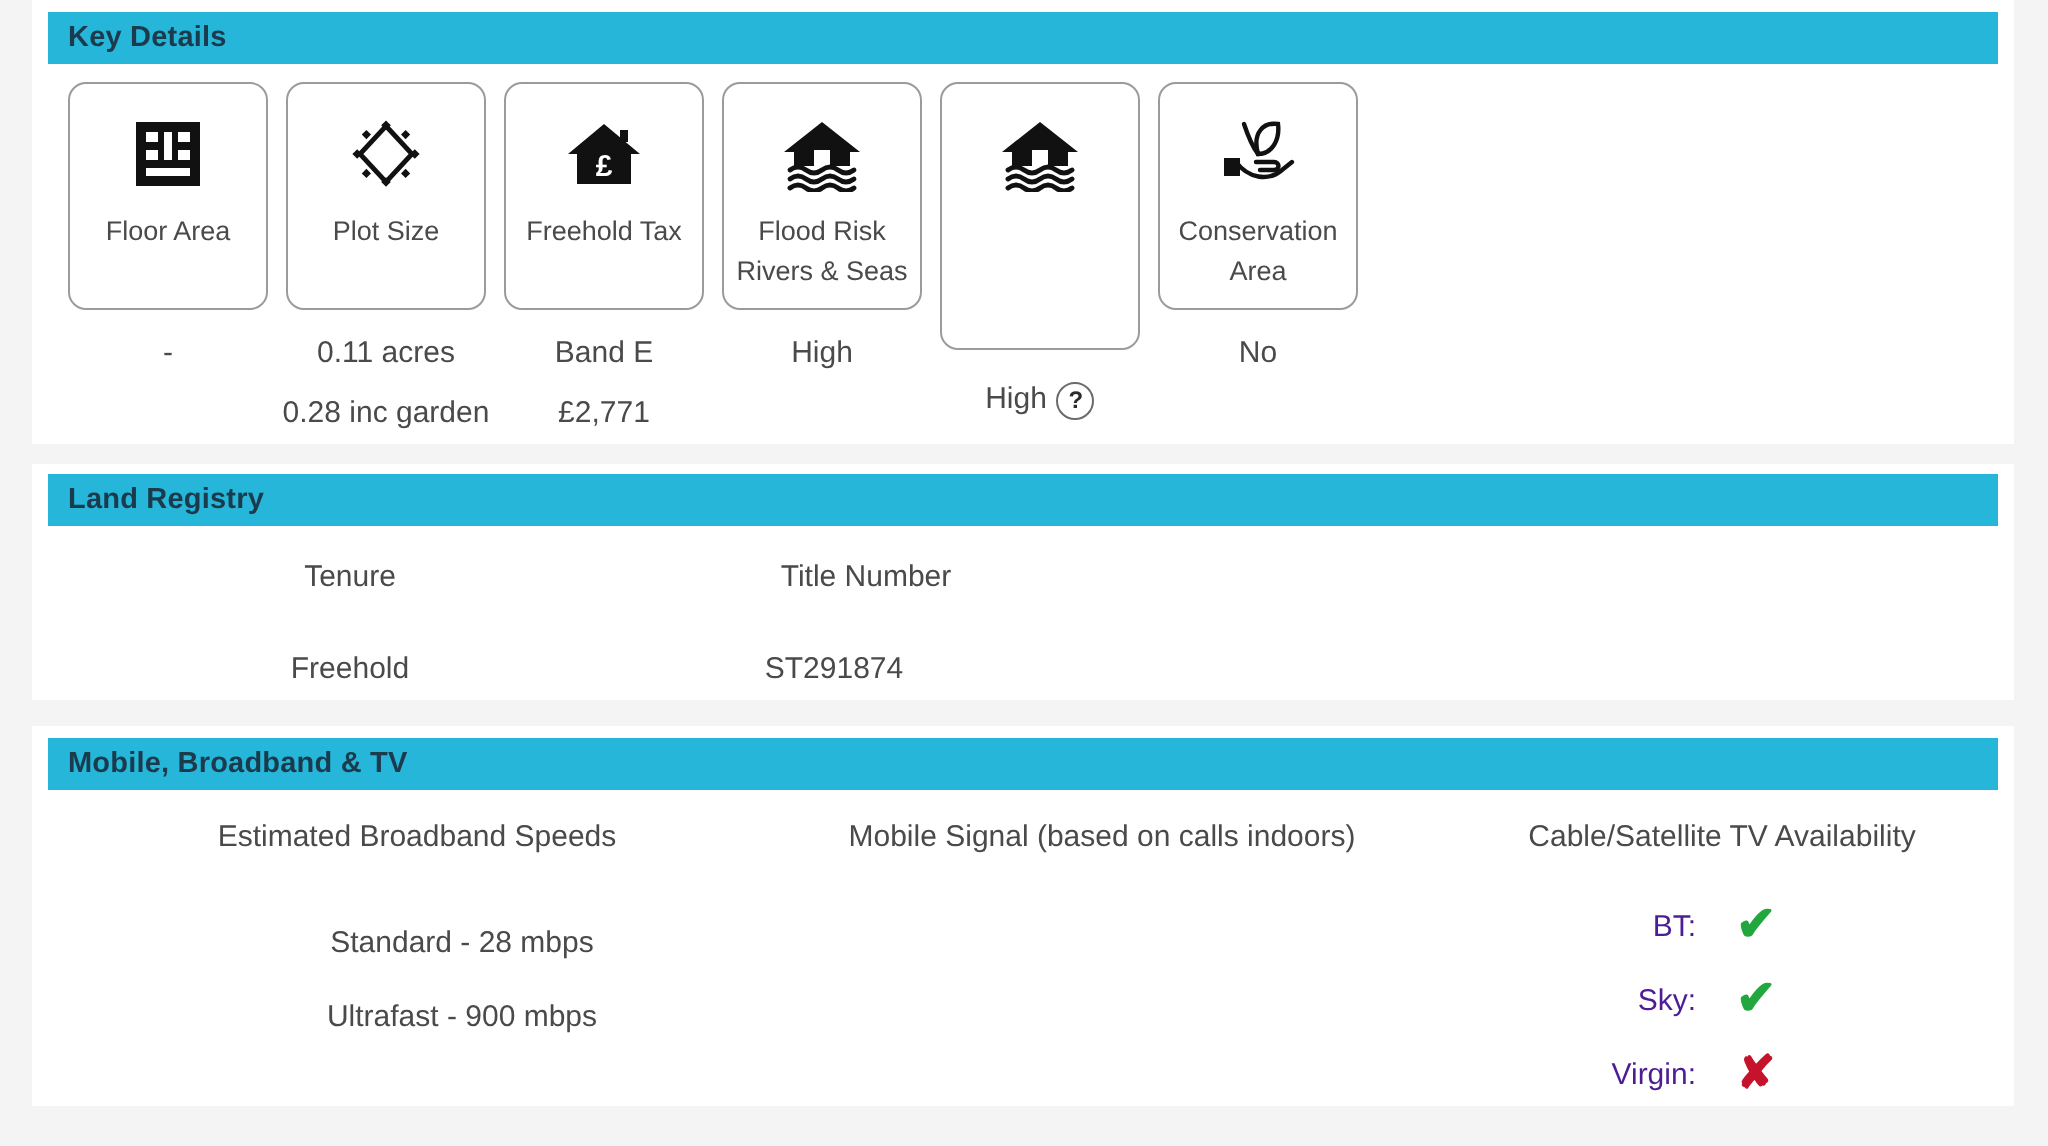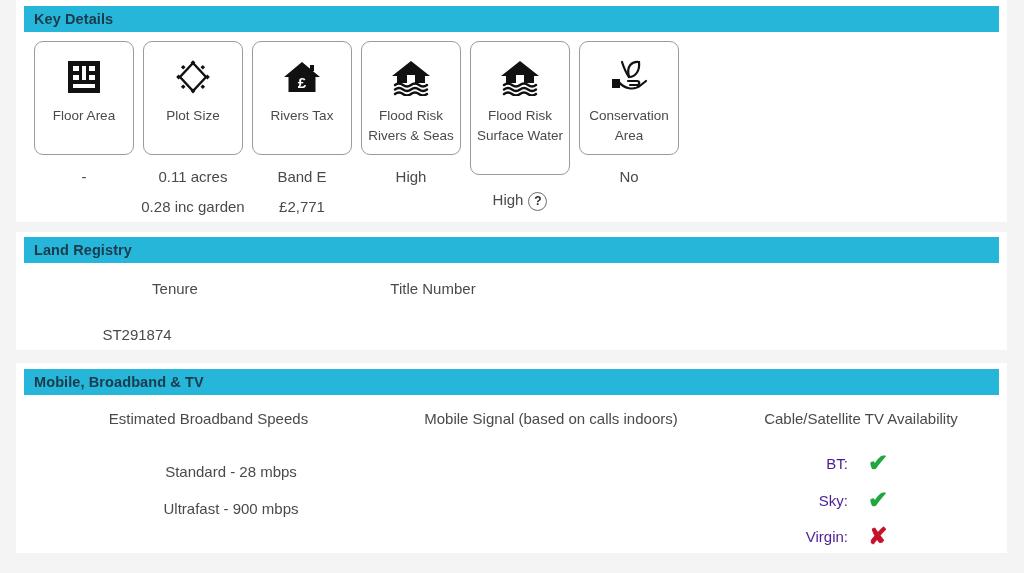--- a/index.html
+++ b/index.html
@@ -225,21 +225,21 @@
         <div class="kd-card">
           <div class="kd-icon">
             <svg width="40" height="38" viewBox="0 0 40 38">
               <path fill="#111" d="M20 4 L38 19 L33.5 19 L33.5 34 L6.5 34 L6.5 19 L2 19 Z"></path>
               <path fill="#111" d="M28 7 h4 v6 h-4 z"></path>
               <g fill="#fff" font-family="Liberation Sans, sans-serif" font-size="15" font-weight="bold">
                 <text x="20" y="30" text-anchor="middle">£</text>
               </g>
             </svg>
           </div>
-          <div class="kd-label">Rivers Tax</div>
+          <div class="kd-label">Freehold Tax</div>
         </div>
 
         <div class="kd-card">
           <div class="kd-icon">
             <svg width="42" height="38" viewBox="0 0 42 38">
               <path fill="#111" d="M21 3 L40 18 L35 18 L35 25 L7 25 L7 18 L2 18 Z"></path>
               <rect x="17" y="17" width="8" height="8" fill="#fff"></rect>
               <g stroke="#111" stroke-width="2.4" fill="none" stroke-linecap="round">
                 <path d="M5 27 q4 -3 8 0 q4 3 8 0 q4 -3 8 0 q4 3 8 0"></path>
                 <path d="M5 31.5 q4 -3 8 0 q4 3 8 0 q4 -3 8 0 q4 3 8 0"></path>
@@ -255,21 +255,20 @@
             <svg width="42" height="38" viewBox="0 0 42 38">
               <path fill="#111" d="M21 3 L40 18 L35 18 L35 25 L7 25 L7 18 L2 18 Z"></path>
               <rect x="17" y="17" width="8" height="8" fill="#fff"></rect>
               <g stroke="#111" stroke-width="2.4" fill="none" stroke-linecap="round">
                 <path d="M5 27 q4 -3 8 0 q4 3 8 0 q4 -3 8 0 q4 3 8 0"></path>
                 <path d="M5 31.5 q4 -3 8 0 q4 3 8 0 q4 -3 8 0 q4 3 8 0"></path>
                 <path d="M5 36 q4 -3 8 0 q4 3 8 0 q4 -3 8 0 q4 3 8 0"></path>
               </g>
             </svg>
           </div>
-          <div class="kd-label">Flood Risk Surface Water</div>
         </div>
 
         <div class="kd-card">
           <div class="kd-icon">
             <svg width="42" height="36" viewBox="0 0 42 36">
               <g stroke="#111" stroke-width="2.2" fill="none" stroke-linecap="round">
                 <path d="M21 18 C18 7 24 2 31 3 C32 11 28 18 21 18 Z"></path>
                 <path d="M14 3 C16 9 18 14 21 18"></path>
                 <path d="M20 22 h9 c3 0 3 4 0 4 h-7"></path>
                 <path d="M10 22 c6 8 16 10 23 4 l5 -4"></path>
@@ -309,20 +308,21 @@
 
     <div class="lr-section">
       <div class="section-bar" style="top:5px;">Land Registry</div>
 
       <div class="lr-row" style="top:48px;gap:16px;">
         <div class="lr-col c1">Tenure</div>
         <div class="lr-col c2">Title Number</div>
       </div>
 
       <div class="lr-row" style="top:94px;">
+        <div class="lr-col c1">Freehold</div>
         <div class="lr-col c2">ST291874</div>
       </div>
     </div>
 
     <div class="mb-section">
       <div class="section-bar" style="top:6px;">Mobile, Broadband &amp; TV</div>
 
       <div class="mb-heads">
         <div class="mb-h h1">Estimated Broadband Speeds</div>
         <div class="mb-h h2">Mobile Signal (based on calls indoors)</div>

